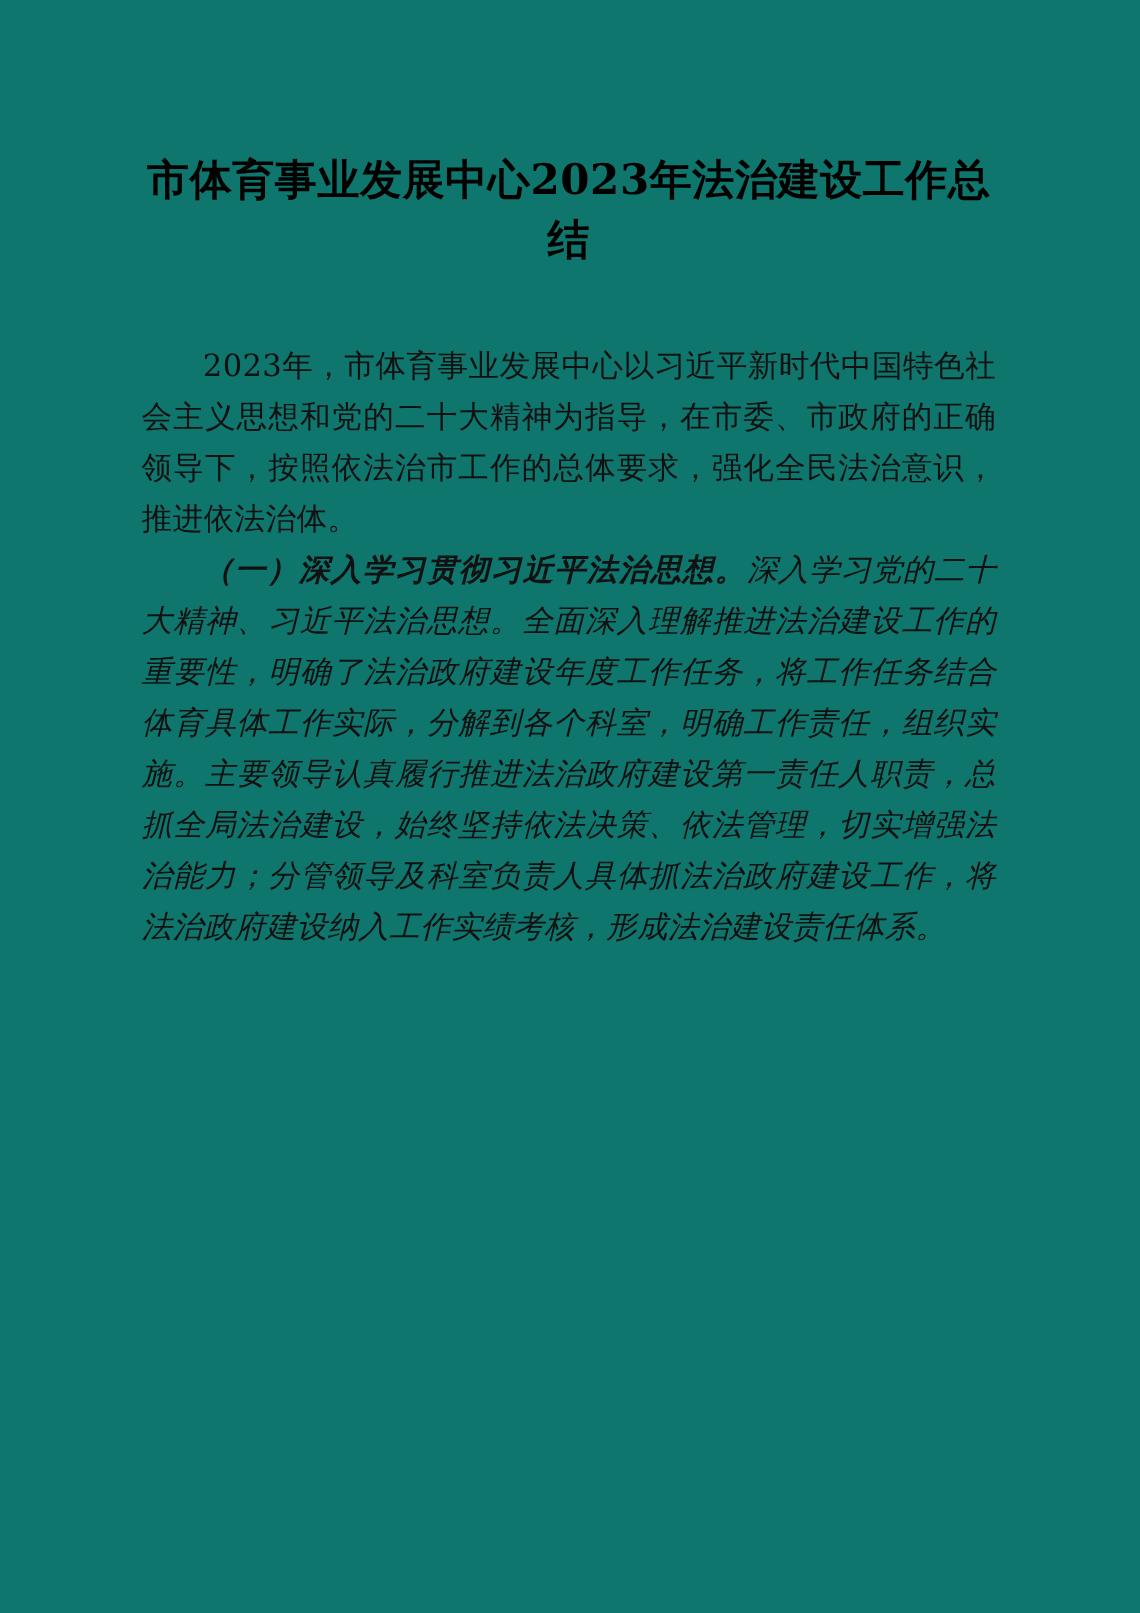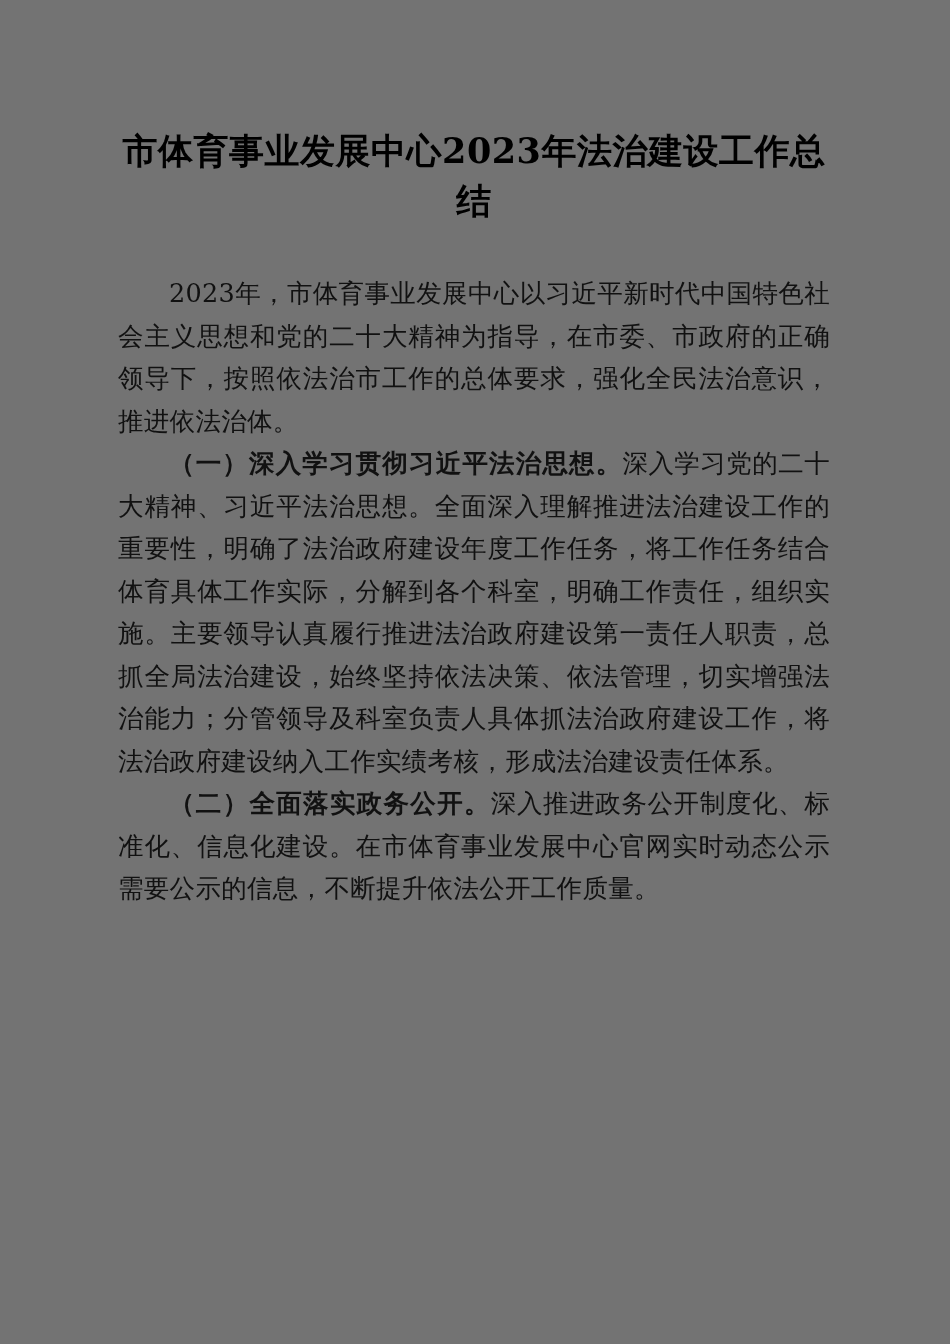--- a/index.html
+++ b/index.html
@@ -9,21 +9,21 @@
   }
   body {
     font-family: "DejaVu Serif", serif;
     -webkit-font-smoothing: antialiased;
   }
 
   .page {
     position: relative;
     width: 950px;
     height: 1344px;
-    background: #737373;
+    background: #0f766e;
     overflow: hidden;
     box-sizing: border-box;
   }
 
   .content {
     position: absolute;
     left: 118px;
     top: 0;
     width: 712px;
   }
@@ -51,25 +51,26 @@
     font-size: 25.5px;
     line-height: 42.5px;
     color: #111111;
     text-align: justify;
     text-justify: inter-ideograph;
     text-indent: 2em;
     letter-spacing: 0.3px;
   }
 
   .para-first {
-    margin-top: 46px;
+    margin-top: 58px;
   }
 
   .para-gap {
     margin-top: 0px;
+    font-style: italic;
   }
 
   
   .section-heading {
     margin: 0;
     padding: 0;
     font-family: "Liberation Sans", "DejaVu Sans", sans-serif;
     font-weight: 700;
     font-size: 25.5px;
     line-height: 42.5px;
@@ -90,17 +91,16 @@
 <div class="page">
   <div class="content">
 
     <h1 class="doc-title">市体育事业发展中心2023年法治建设工作总结</h1>
 
     <p class="para para-first">2023年，市体育事业发展中心以习近平新时代中国特色社会主义思想和党的二十大精神为指导，在市委、市政府的正确领导下，按照依法治市工作的总体要求，强化全民法治意识，推进依法治体。</p>
 
 
     <p class="para para-gap"><span class="lead">（一）深入学习贯彻习近平法治思想。</span><span>深入学习党的二十大精神、习近平法治思想。全面深入理解推进法治建设工作的重要性，明确了法治政府建设年度工作任务，将工作任务结合体育具体工作实际，分解到各个科室，明确工作责任，组织实施。主要领导认真履行推进法治政府建设第一责任人职责，总抓全局法治建设，始终坚持依法决策、依法管理，切实增强法治能力；分管领导及科室负责人具体抓法治政府建设工作，将法治政府建设纳入工作实绩考核，形成法治建设责任体系。</span></p>
 
-    <p class="para para-gap"><span class="lead">（二）全面落实政务公开。</span><span>深入推进政务公开制度化、标准化、信息化建设。在市体育事业发展中心官网实时动态公示需要公示的信息，不断提升依法公开工作质量。</span></p>
 
 
   </div>
 </div>
 
 </body></html>

